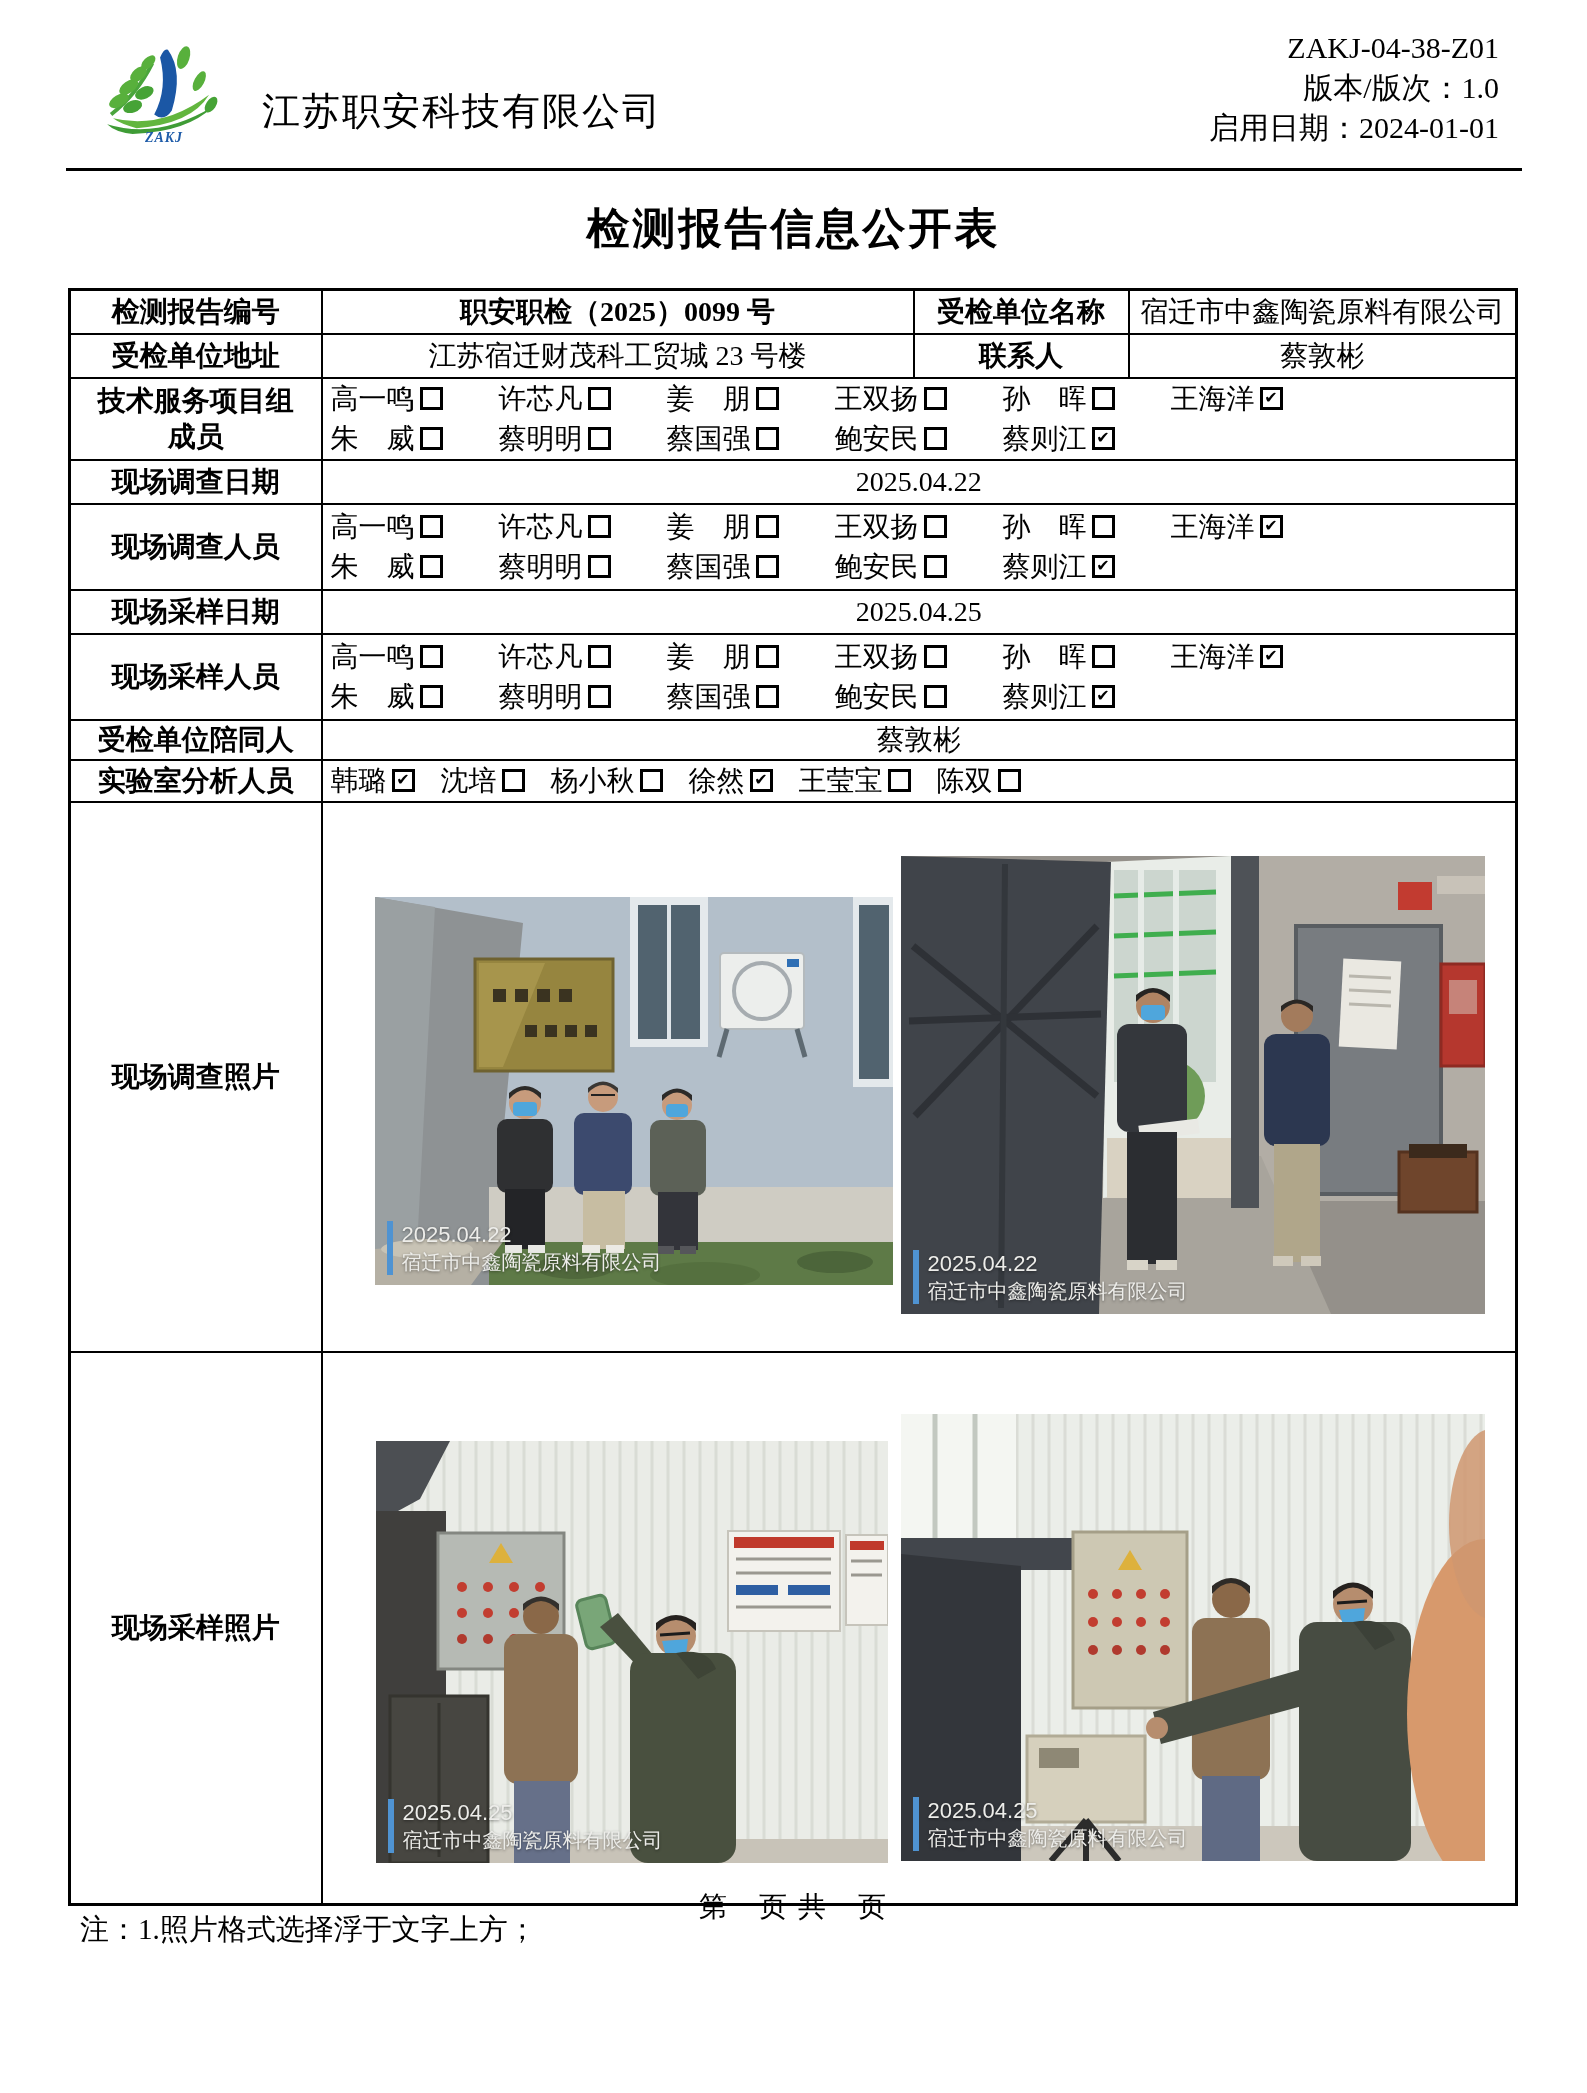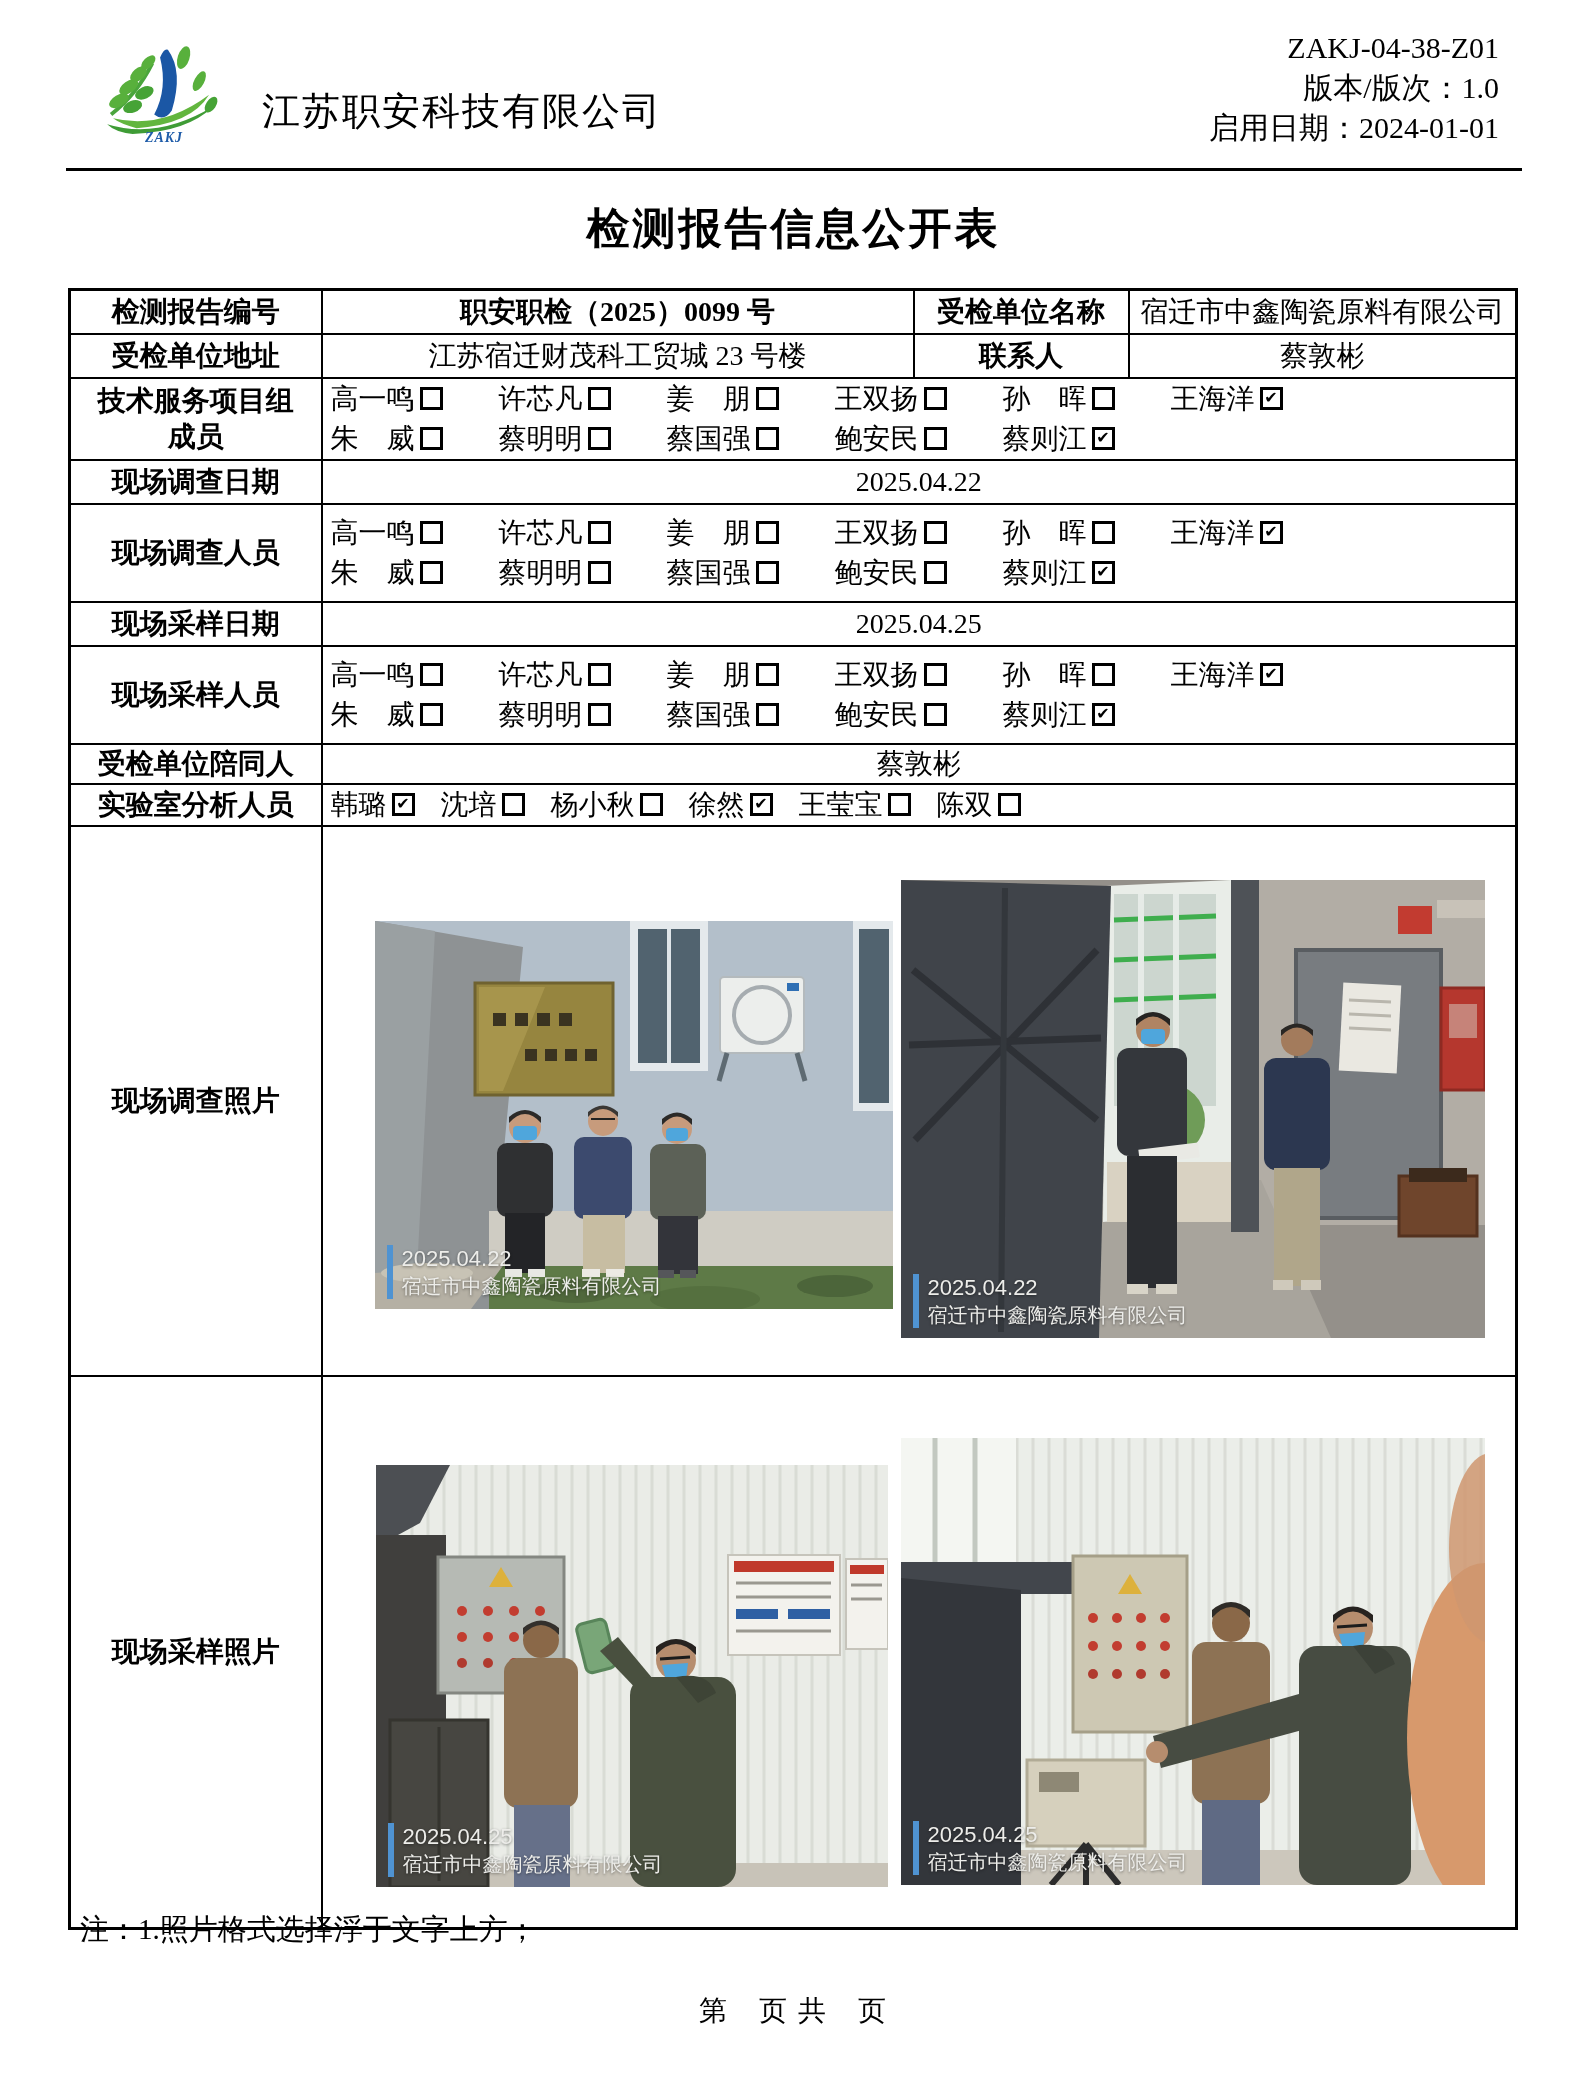--- a/index.html
+++ b/index.html
@@ -17,21 +17,21 @@
   .title{position:absolute;left:0;top:200px;width:100%;margin:0;text-align:center;
          font-size:43px;font-weight:bold;letter-spacing:3px;}
 
   
   table.form{position:absolute;left:68px;top:288px;width:1447px;border-collapse:collapse;
              table-layout:fixed;border:3px solid #000;padding-left:24px;}
   .form td{border:2px solid #000;padding:0 8px;font-size:28px;vertical-align:middle;overflow:hidden;}
   .lbl{font-weight:bold;text-align:center;padding:0 4px;line-height:36px;}
   .center{text-align:center;}
   .bold{font-weight:bold;}
-  tr.h44{height:44px} tr.h80{height:80px} tr.h86{height:98px} tr.h40{height:40px}
+  tr.h44{height:44px} tr.h80{height:80px} tr.h86{height:86px} tr.h40{height:40px}
   tr.hp1{height:550px} tr.hp2{height:553px}
 
   .staff{padding-left:14px;}
   .staff-line{display:flex;align-items:center;gap:56px;height:40px;white-space:nowrap;}
   .lab-cell .staff-line{gap:26px;}
   .staff-item{display:inline-flex;align-items:center;}
   .cbx{display:inline-block;width:17px;height:17px;border:3px solid #000;margin-left:5px;
        line-height:15px;text-align:center;font-size:16px;font-weight:bold;
        font-family:"DejaVu Sans","Liberation Sans",sans-serif;}
 
@@ -39,21 +39,21 @@
   .photo-cell{position:relative;padding:0;}
   .photo{position:absolute;overflow:hidden;background:#777;}
   .photo svg{display:block;width:100%;height:100%;}
   .wm{position:absolute;left:12px;bottom:10px;border-left:6px solid #4f93d2;padding-left:9px;color:#ededea;}
   .wm-date{font-family:"Liberation Sans","DejaVu Sans",sans-serif;font-size:22px;line-height:28px;
            text-shadow:0 1px 3px rgba(0,0,0,.45);}
   .wm-co{font-family:"Liberation Sans","DejaVu Sans",sans-serif;font-size:20px;line-height:26px;
          text-shadow:0 1px 3px rgba(0,0,0,.45);}
 
   .note{position:absolute;left:80px;top:1910px;margin:0;font-size:29px;}
-  .pfooter{position:absolute;left:0;top:1992px;width:100%;margin:0;text-align:center;
+  .pfooter{position:absolute;left:0;top:1888px;width:100%;margin:0;text-align:center;
            font-size:28px;letter-spacing:2px;}
 </style>
 </head>
 <body>
 
 <div class="page">
 
   <div class="logo">
     <svg viewBox="0 0 152 100">
       <path d="M18 88 Q70 104 126 70 Q100 96 44 98 Q26 96 18 88 Z" fill="#3f9c36"></path>

